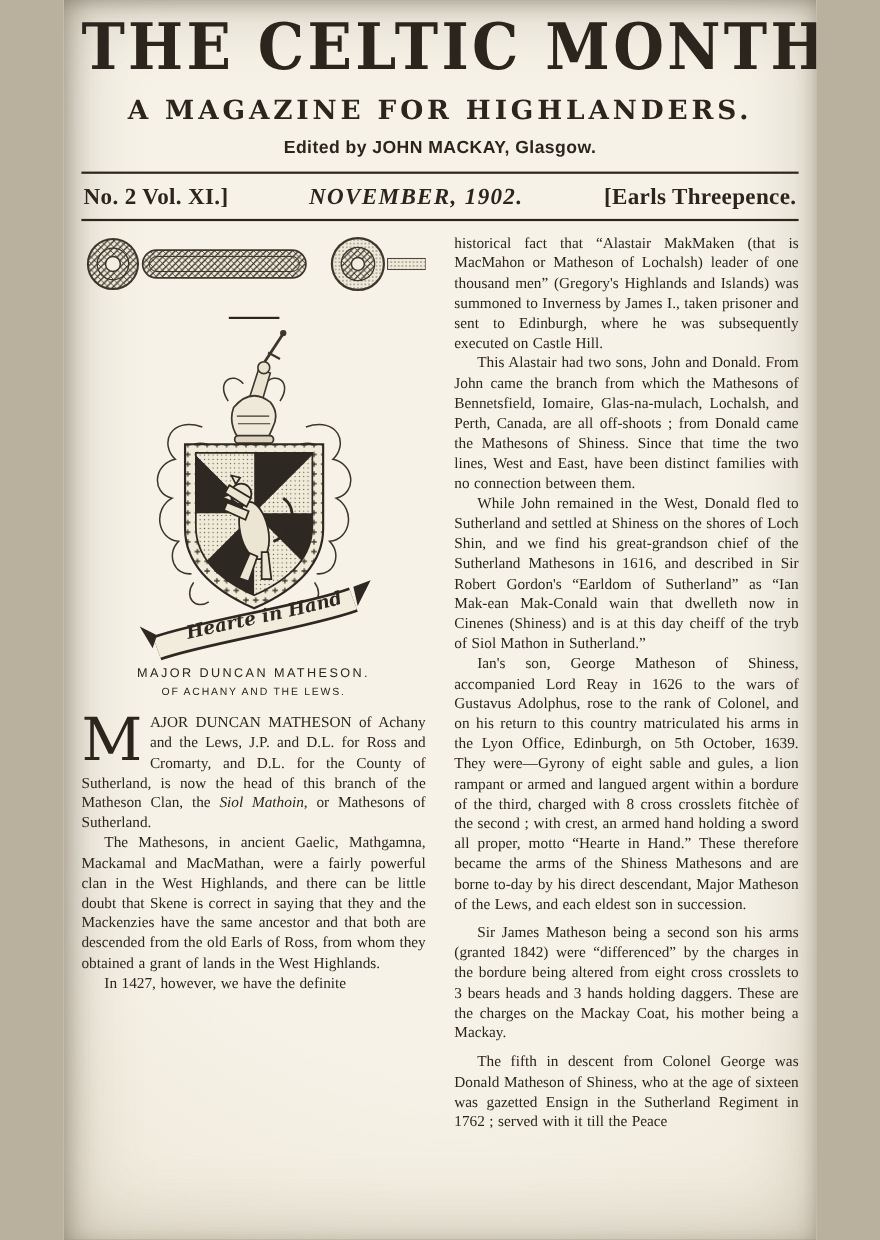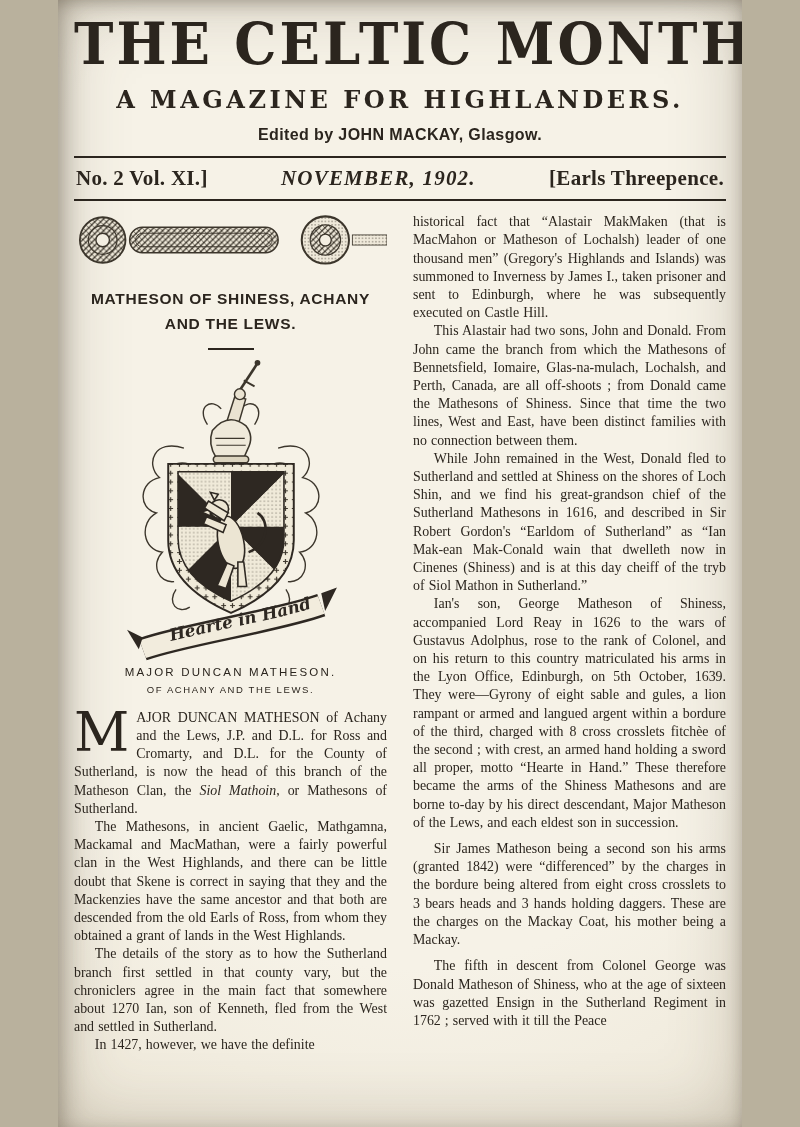--- a/index.html
+++ b/index.html
@@ -102,24 +102,20 @@
           <circle cx="34" cy="32" r="8" fill="#f3eee1" stroke="#3c362c" stroke-width="1.6"></circle>
           <rect x="66" y="17" width="176" height="30" rx="15" fill="url(#weave)" stroke="#3c362c" stroke-width="1.8"></rect>
           <rect x="73" y="24" width="162" height="16" rx="8" fill="none" stroke="#3c362c" stroke-width="1.1"></rect>
           <circle cx="298" cy="32" r="28" fill="url(#dotsO)" stroke="#3c362c" stroke-width="2.4"></circle>
           <circle cx="298" cy="32" r="18" fill="url(#weave)" stroke="#3c362c" stroke-width="1.4"></circle>
           <circle cx="298" cy="32" r="7" fill="#f3eee1" stroke="#3c362c" stroke-width="1.6"></circle>
           <rect x="330" y="26" width="41" height="12" fill="url(#dotsO)" stroke="#3c362c" stroke-width="1"></rect>
         </svg>
       </div>
 
-      <h3 class="article-title">
-        <span>MATHESON OF SHINESS, ACHANY</span><br>
-        <span>AND THE LEWS.</span>
-      </h3>
       <div class="title-dash"></div>
 
       <figure class="arms-fig">
         <svg viewBox="0 0 240 314">
           <defs>
             <pattern id="dotsA" width="4" height="4" patternUnits="userSpaceOnUse">
               <rect width="4" height="4" fill="#f0ead9"></rect>
               <circle cx="2" cy="2" r="0.6" fill="#554f43"></circle>
             </pattern>
             <pattern id="crossesA" width="9" height="9" patternUnits="userSpaceOnUse">
@@ -203,21 +199,20 @@
       <figcaption class="caption">
         <div class="cap1">MAJOR DUNCAN MATHESON.</div>
         <div class="cap2">OF ACHANY AND THE LEWS.</div>
       </figcaption>
 
       <div class="body-text">
         <p class="first">
           <span class="dropcap">M</span><span>AJOR DUNCAN MATHESON of Achany and the Lews, J.P. and D.L. for Ross and Cromarty, and D.L. for the County of Sutherland, is now the head of this branch of the Matheson Clan, the </span><span class="ital">Siol Mathoin</span><span>, or Mathesons of Sutherland.</span>
         </p>
         <p>The Mathesons, in ancient Gaelic, Mathgamna, Mackamal and MacMathan, were a fairly powerful clan in the West Highlands, and there can be little doubt that Skene is correct in saying that they and the Mackenzies have the same ancestor and that both are descended from the old Earls of Ross, from whom they obtained a grant of lands in the West Highlands.</p>
-        <p>The details of the story as to how the Sutherland branch first settled in that county vary, but the chroniclers agree in the main fact that somewhere about 1270 Ian, son of Kenneth, fled from the West and settled in Sutherland.</p>
         <p>In 1427, however, we have the definite</p>
       </div>
     </section>
 
     <section class="col col-right">
       <p>historical fact that “Alastair MakMaken (that is MacMahon or Matheson of Lochalsh) leader of one thousand men” (Gregory's Highlands and Islands) was summoned to Inverness by James I., taken prisoner and sent to Edinburgh, where he was subsequently executed on Castle Hill.</p>
       <p>This Alastair had two sons, John and Donald. From John came the branch from which the Mathesons of Bennetsfield, Iomaire, Glas-na-mulach, Lochalsh, and Perth, Canada, are all off-shoots ; from Donald came the Mathesons of Shiness.  Since that time the two lines, West and East, have been distinct families with no connection between them.</p>
       <p>While John remained in the West, Donald fled to Sutherland and settled at Shiness on the shores of Loch Shin, and we find his great-grandson chief of the Sutherland Mathesons in 1616, and described in Sir Robert Gordon's “Earldom of Sutherland” as “Ian Mak-ean Mak-Conald wain that dwelleth now in Cinenes (Shiness) and is at this day cheiff of the tryb of Siol Mathon in Sutherland.”</p>
       <p>Ian's son, George Matheson of Shiness, accompanied Lord Reay in 1626 to the wars of Gustavus Adolphus, rose to the rank of Colonel, and on his return to this country matriculated his arms in the Lyon Office, Edinburgh, on 5th October, 1639.  They were—Gyrony of eight sable and gules, a lion rampant or armed and langued argent within a bordure of the third, charged with 8 cross crosslets fitchèe of the second ; with crest, an armed hand holding a sword all proper, motto “Hearte in Hand.” These therefore became the arms of the Shiness Mathesons and are borne to-day by his direct descendant, Major Matheson of the Lews, and each eldest son in succession.</p>
       <p class="sp">Sir James Matheson being a second son his arms (granted 1842) were “differenced” by the charges in the bordure being altered from eight cross crosslets to 3 bears heads and 3 hands holding daggers.  These are the charges on the Mackay Coat, his mother being a Mackay.</p>

